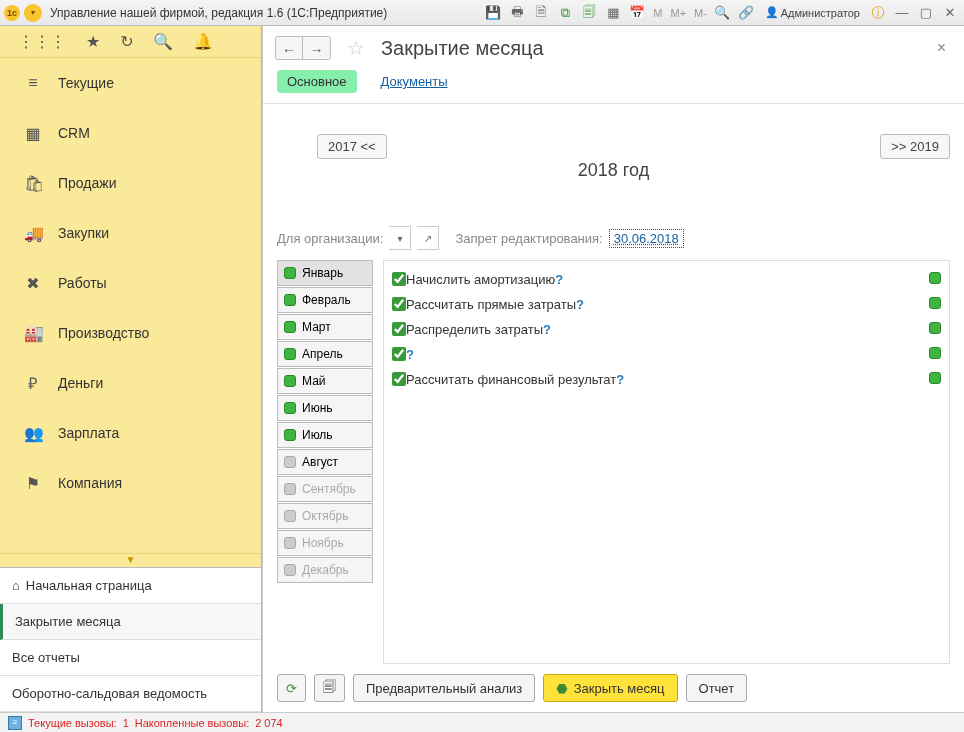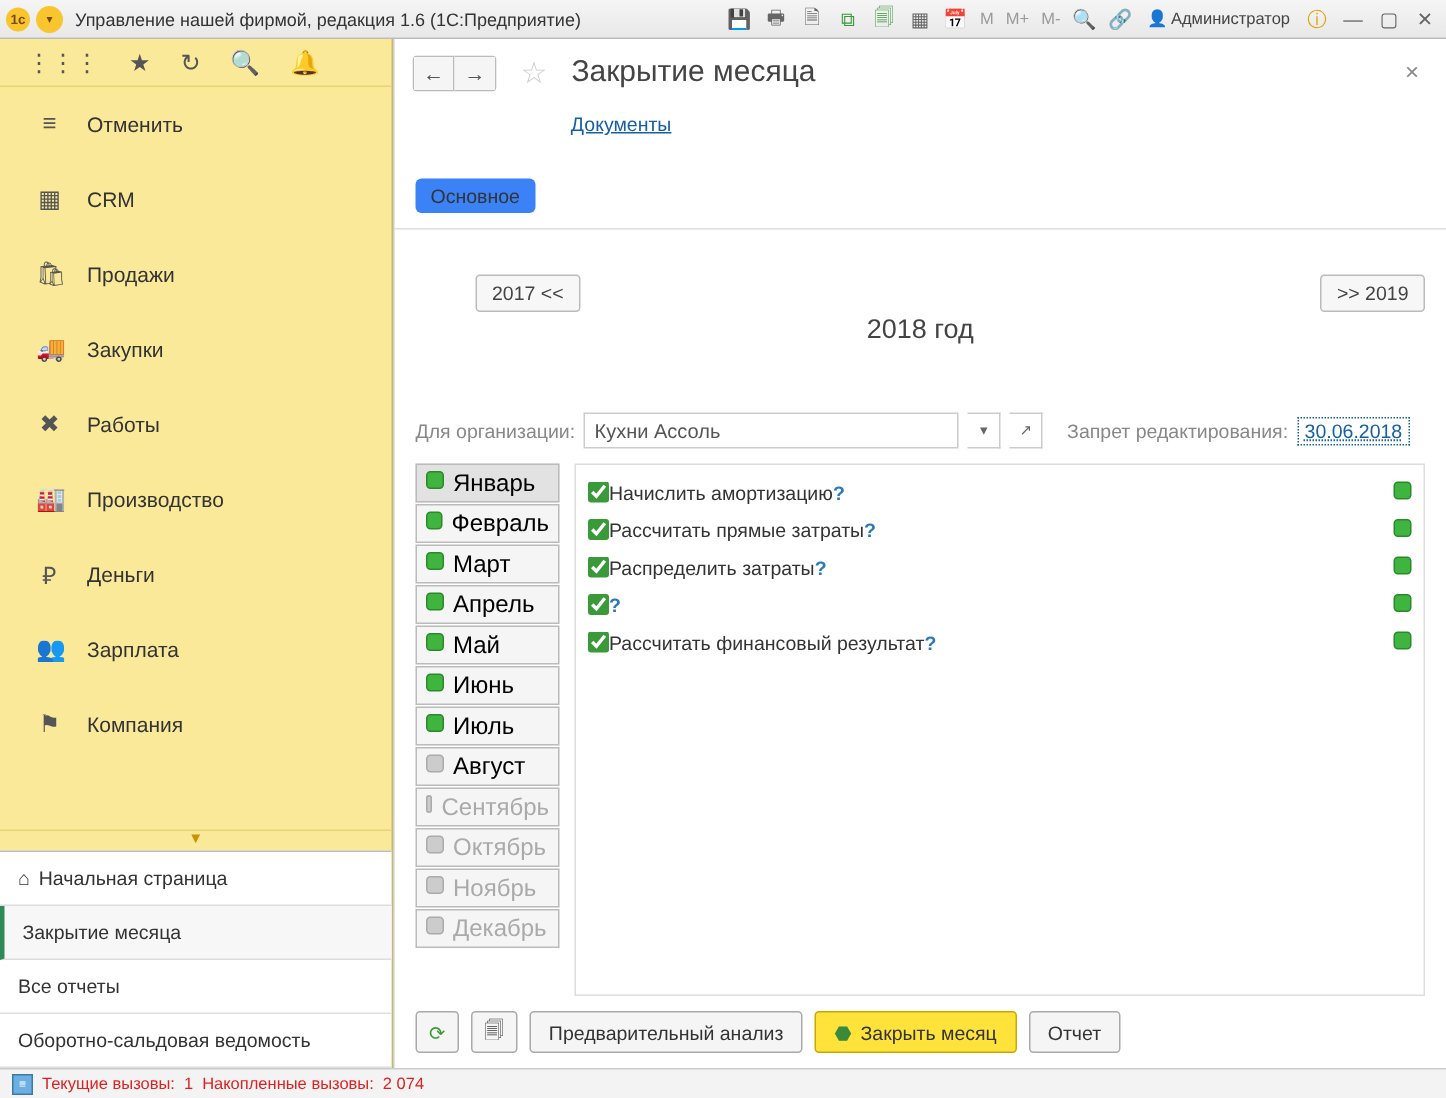--- a/index.html
+++ b/index.html
@@ -32,35 +32,35 @@
 .mheader { display: flex; align-items: center; padding: 10px 12px 4px 12px; gap: 8px; }
 .navbtn { width: 28px; height: 24px; border: 1px solid #bbb; background: #f5f5f5; display: flex; align-items: center; justify-content: center; cursor: pointer; font-size: 14px; color:#555;}
 .navbtn + .navbtn { border-left: none; }
 .navbtns { display:flex; border-radius:3px; overflow:hidden;}
 .star { font-size: 20px; color: #ccc; margin: 0 8px; cursor:pointer;}
 .pagetitle { font-size: 20px; color: #444; }
 .close-x { margin-left: auto; font-size: 16px; color: #888; cursor: pointer; padding:0 6px;}
 
 .msub { display: flex; gap: 14px; padding: 6px 14px 10px 14px; border-bottom: 1px solid #ddd; font-size: 13px; }
 .msub .tab { padding: 4px 10px; border-radius: 4px; cursor: pointer; }
-.msub .tab.active { background: #3b82f6; color:#333;margin-top:48px;}
+.msub .tab.active { background: #86efac; color:#333;}
 .msub .tab.link { color: #1460a3; text-decoration: underline; }
 
 .yearrow { display: flex; align-items: center; padding: 8px 14px; gap: 8px; }
 .yrbtn { border: 1px solid #bbb; background: #f7f7f7; padding: 4px 10px; cursor: pointer; border-radius: 3px; font-size: 13px; color:#444;margin-left:40px;}
 .yrlabel { flex:1; text-align:center; font-size: 18px; color: #444; margin-top: 48px; }
 
 .orgrow { display: flex; align-items: center; padding: 4px 14px 10px 14px; gap: 6px; font-size: 13px; color: #888; margin-top: 33px; }
 .orgrow input { flex: 1; max-width: 250px; border: 1px solid #ccc; padding: 4px 6px; height: 24px; color:#555; background:#fff;}
 .orgrow .mini { width: 22px; height: 24px; border:1px solid #ccc; border-left:none; display:flex;align-items:center;justify-content:center; cursor:pointer; font-size:10px; color:#666;}
 .orgrow .lockdate { color: #1460a3; text-decoration: underline dotted; cursor:pointer; border:1px dotted #1460a3; padding:1px 4px;}
 
 .workarea { display: flex; padding: 0 14px; gap: 10px; flex:1; min-height:0;}
 .months { width: 96px; display:flex; flex-direction:column; gap:1px;}
-.month { border: 1px solid #bbb; background: #f5f5f5; padding: 4px 6px; display: flex; gap: 6px; cursor: pointer; font-size: 16px; height:26px;}
+.month { border: 1px solid #bbb; background: #f5f5f5; padding: 4px 6px; display: flex; align-items: center; gap: 6px; cursor: pointer; font-size: 12px; height:26px;}
 .month.sel { background: #e2e2e2; }
 .month.dis { color: #aaa; }
 .dot { width: 12px; height: 12px; border-radius: 3px; background: #3fb53f; border:1px solid #2a8a2a;}
 .dot.grey { background: #ccc; border-color:#aaa;}
 .tasks { flex: 1; border: 1px solid #ddd; padding: 6px 8px; }
 .task { display: flex; align-items: flex-start; gap: 0; padding: 5px 0; font-size: 13px; color: #333; }
 .task input[type=checkbox]{ accent-color:#3a9a3a; width:14px; height:14px;}
 .task .q { color: #2a7ab8; cursor: pointer; font-weight:bold;}
 .task .tdot { margin-left: auto; width:12px; height:12px; border-radius:3px; background:#3fb53f; border:1px solid #2a8a2a;}
 
@@ -105,21 +105,21 @@
     <div class="side-iconrow">
       <span>⋮⋮⋮</span>
       <span>★</span>
       <span>↻</span>
       <span>🔍</span>
       <span>🔔</span>
     </div>
     <div class="side-nav" id="side-nav">
         <div class="nav-item">
           <span class="nav-icon">≡</span>
-          <span>Отменить</span>
+          <span>Текущие</span>
         </div>
         <div class="nav-item">
           <span class="nav-icon">▦</span>
           <span>CRM</span>
         </div>
         <div class="nav-item">
           <span class="nav-icon">🛍</span>
           <span>Продажи</span>
         </div>
         <div class="nav-item">
@@ -179,21 +179,20 @@
       <span class="tab active">Основное</span>
       <span class="tab link">Документы</span>
     </div>
     <div class="yearrow">
       <span class="yrbtn">2017 &lt;&lt;</span>
       <span class="yrlabel">2018  год</span>
       <span class="yrbtn">&gt;&gt; 2019</span>
     </div>
     <div class="orgrow">
       <span>Для организации:</span>
-      <input type="text" value="Кухни Ассоль" style="">
       <span class="mini">▾</span>
       <span class="mini">↗</span>
       <span style="margin-left:10px">Запрет редактирования:</span>
       <span class="lockdate">30.06.2018</span>
     </div>
     <div class="workarea">
       <div class="months" id="months">
           <div class="month sel">
             <span class="dot "></span>
             <span>Январь</span>

